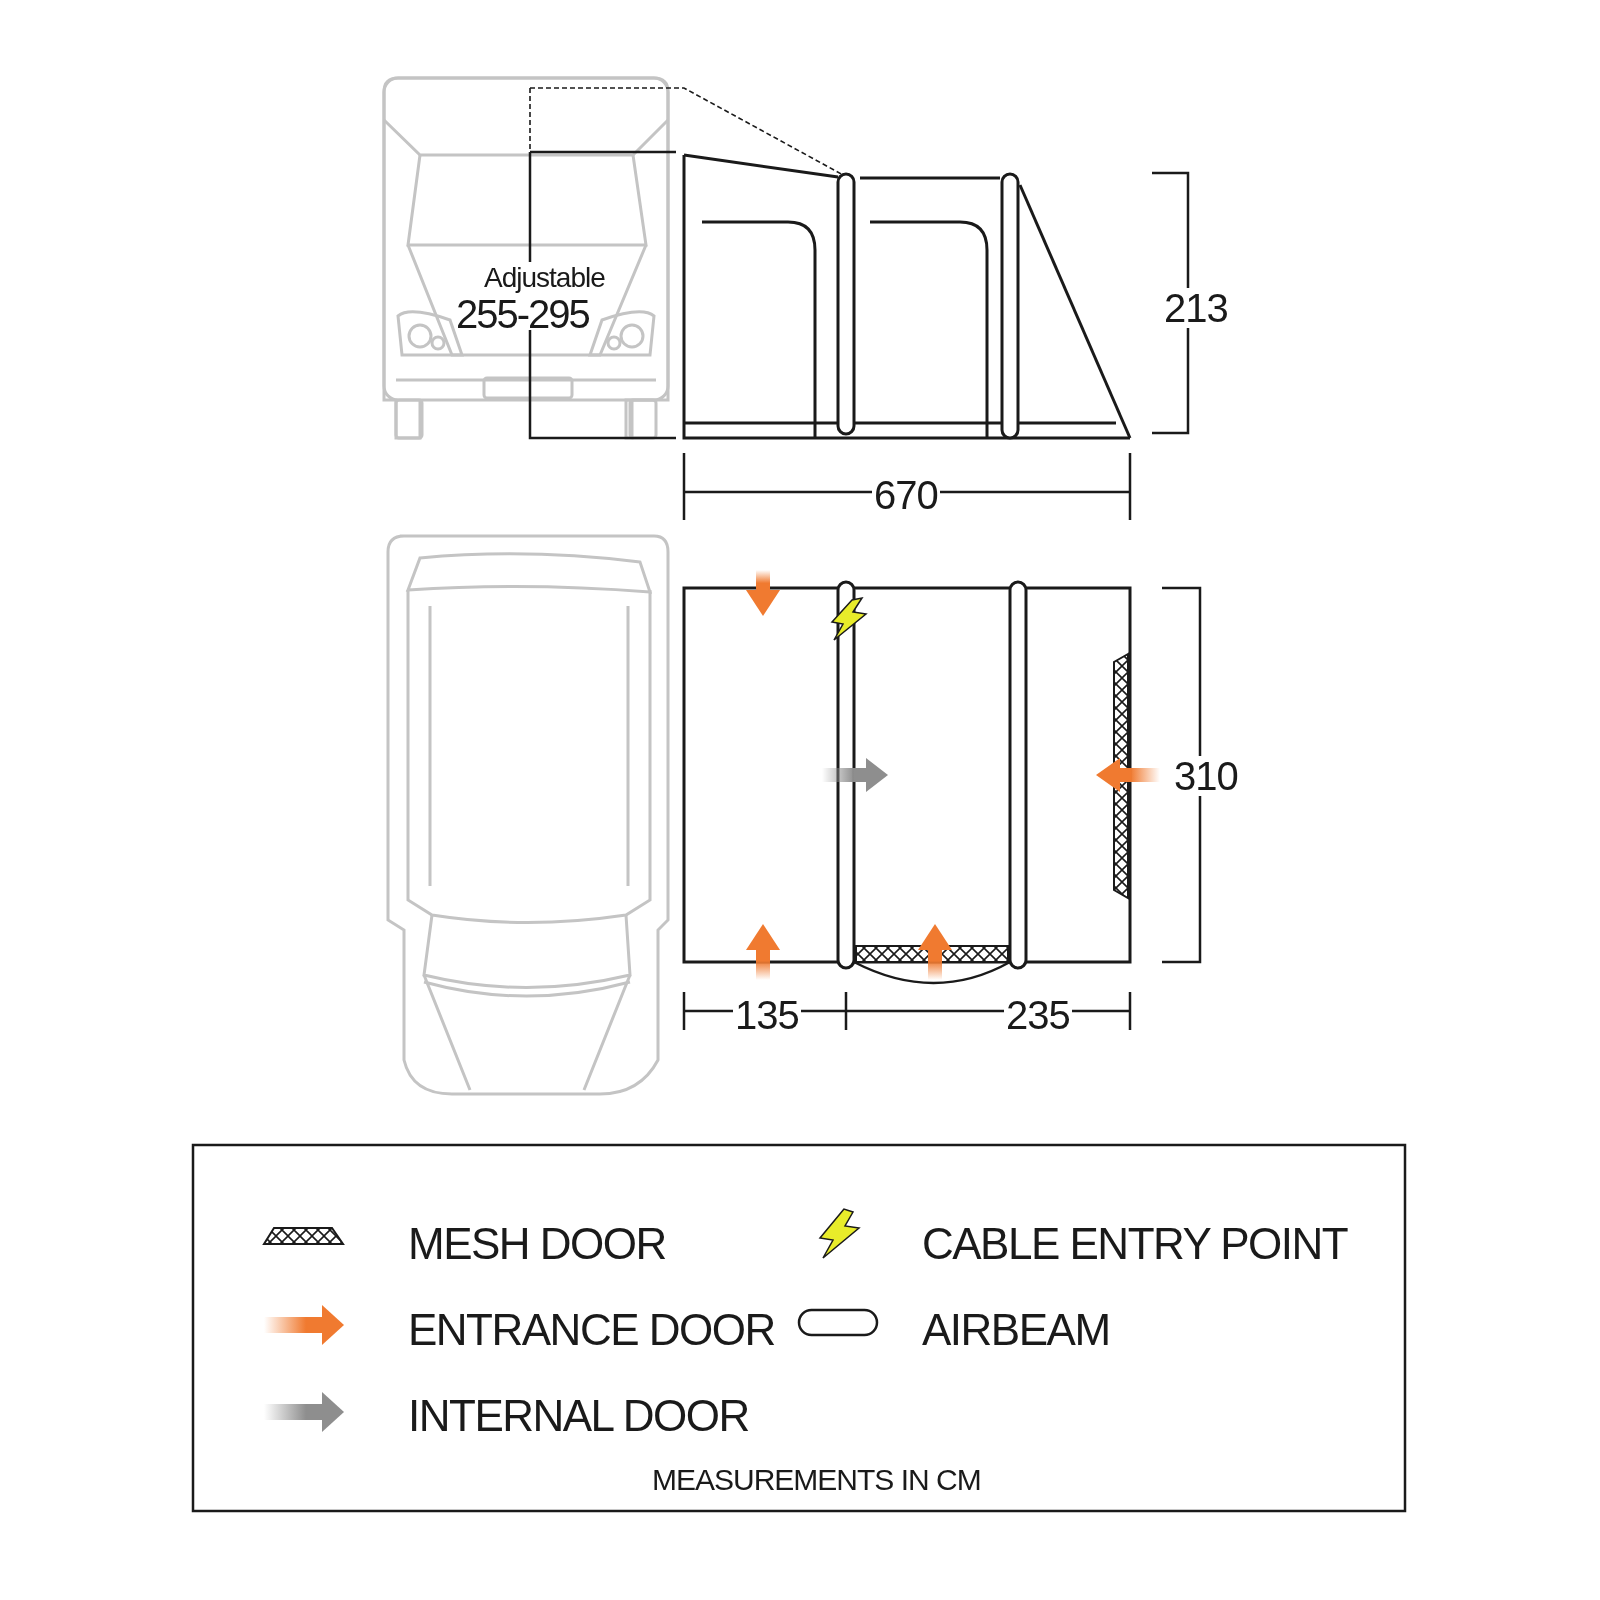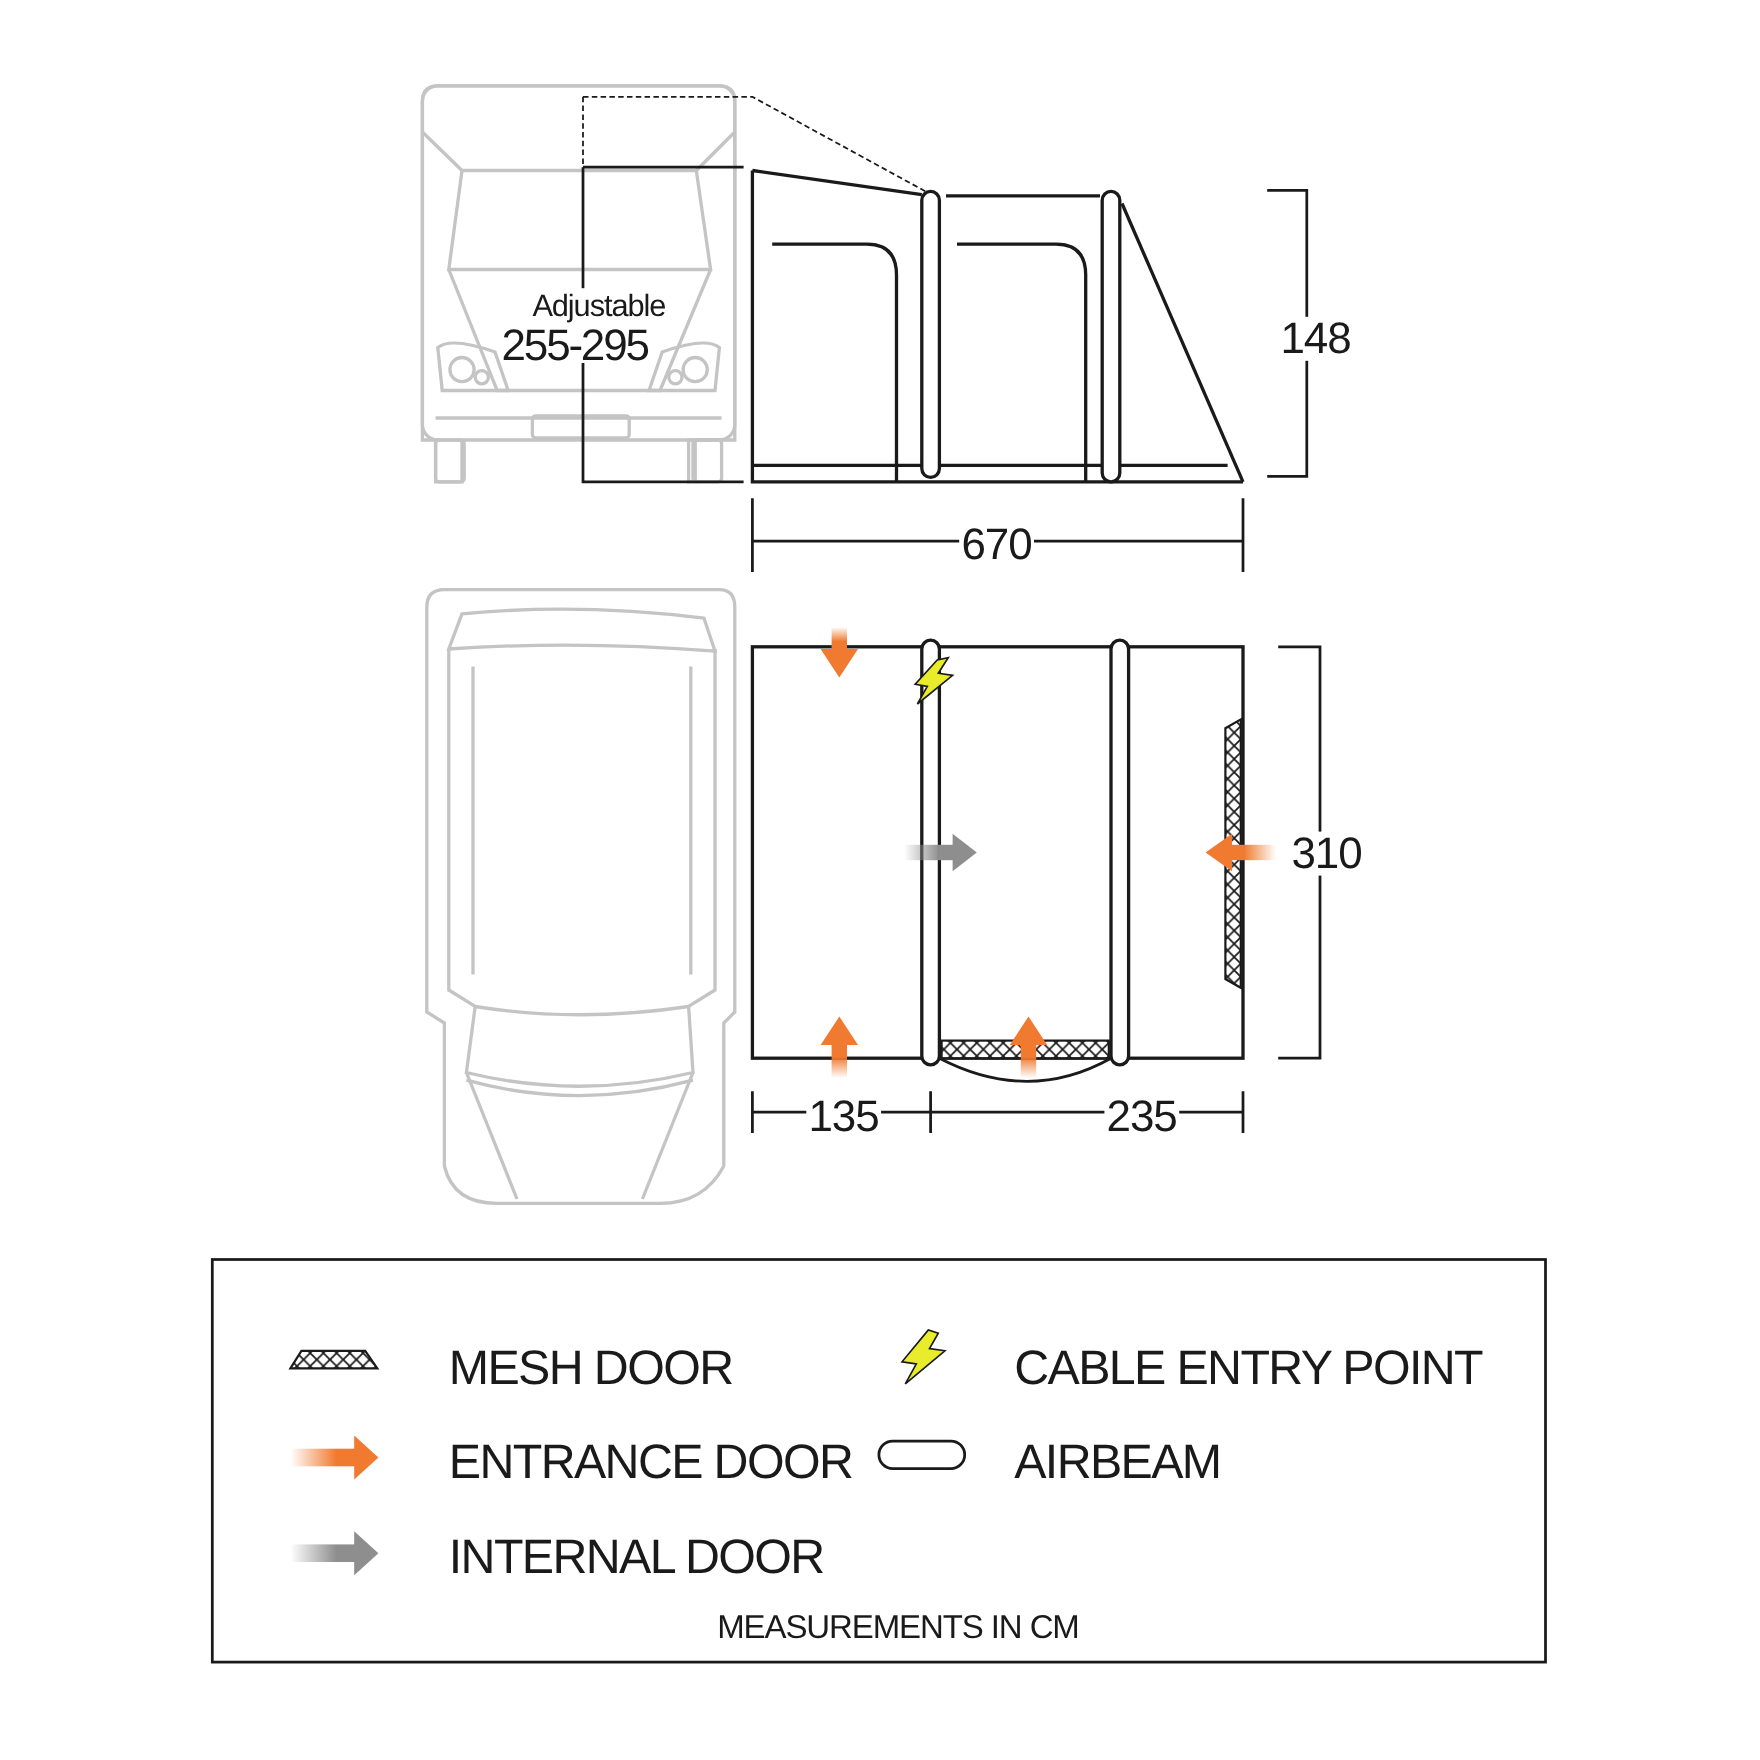--- a/index.html
+++ b/index.html
@@ -149,21 +149,21 @@
   <g>
     <rect x="264" y="1404" width="60" height="16" fill="url(#gGreyR)"></rect>
     <path d="M322 1392 V1432 L344 1412 Z" fill="#8e8e8e"></path>
   </g>
   <path d="M844 1209 L820 1238 L833 1240 L823 1258 L859 1228 L845 1226 L853 1212 Z" fill="#e8ec2a" stroke="#1a1a1a" stroke-width="1.5"></path>
   <rect x="799" y="1310" width="78" height="25" rx="12.5" fill="#fff" stroke="#1a1a1a" stroke-width="2.5"></rect>
 </svg>
 
 <div class="lbl adj1" style="left:484px;top:262px;">Adjustable</div>
 <div class="lbl adj2" style="left:456px;top:292px;">255-295</div>
-<div class="lbl dim" style="left:1162px;top:288px;">148</div>
+<div class="lbl dim" style="left:1162px;top:288px;">213</div>
 <div class="lbl dim" style="left:872px;top:475px;">670</div>
 <div class="lbl dim" style="left:1172px;top:756px;">310</div>
 <div class="lbl dim" style="left:733px;top:995px;">135</div>
 <div class="lbl dim" style="left:968px;top:995px;margin-left:36px;">235</div>
 
 <div class="lbl legend-text" style="left:380px;top:1222px;">MESH DOOR</div>
 <div class="lbl legend-text" style="left:894px;top:1222px;">CABLE ENTRY POINT</div>
 <div class="lbl legend-text" style="left:380px;top:1308px;">ENTRANCE DOOR</div>
 <div class="lbl legend-text" style="left:894px;top:1308px;">AIRBEAM</div>
 <div class="lbl legend-text" style="left:380px;top:1394px;">INTERNAL DOOR</div>

